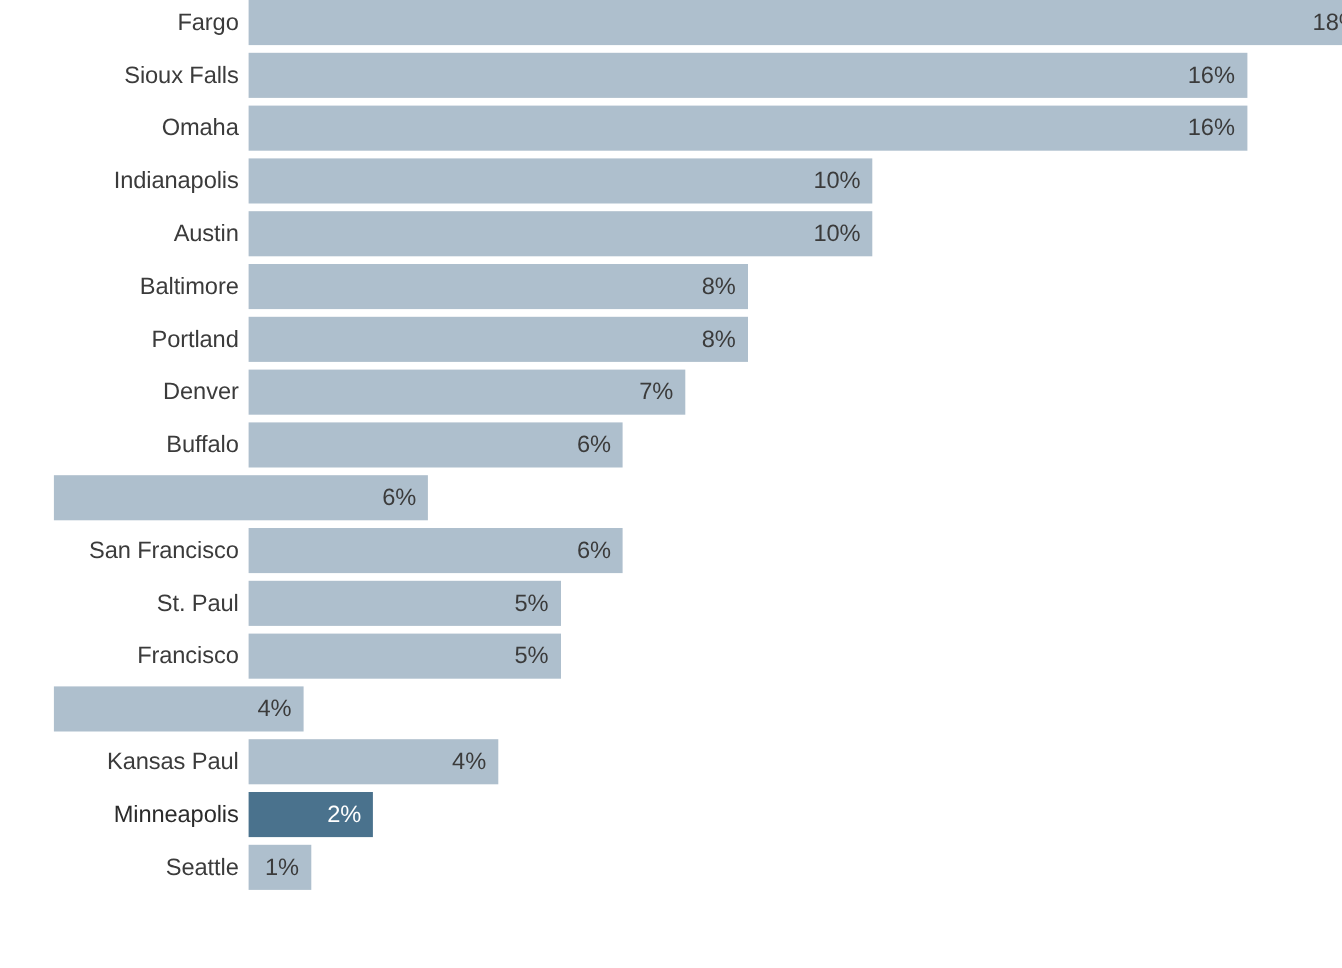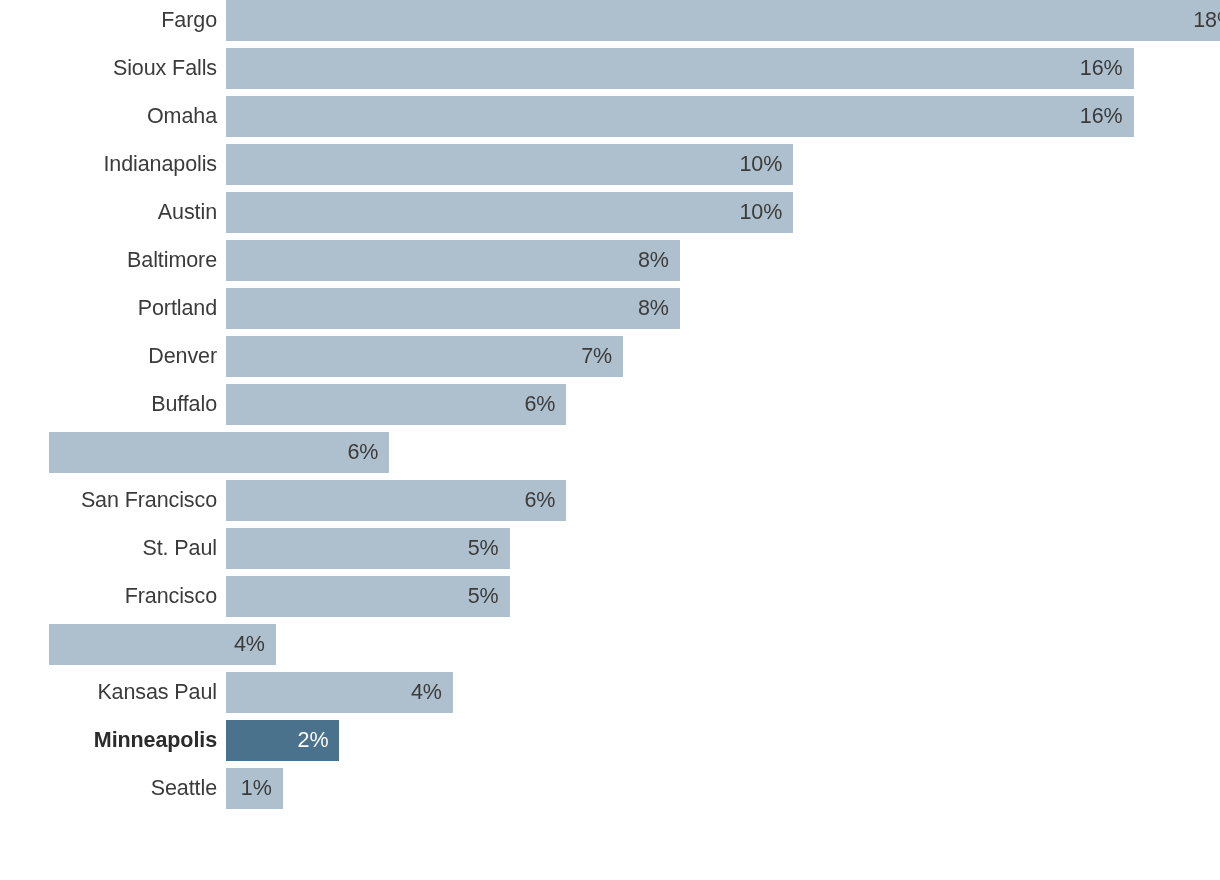--- a/index.html
+++ b/index.html
@@ -32,21 +32,21 @@
     text-align: right;
     font-size: 21.5px;
     line-height: 41px;
     height: 41px;
     color: #3b3b3b;
     letter-spacing: -0.1px;
     white-space: nowrap;
     overflow: visible;
   }
   .row.highlight .cat-label {
-    font-weight: bold;
+    font-weight: normal;
     color: #2b2b2b;
   }
   .bar-area {
     position: relative;
     flex: 1 1 auto;
     height: 41px;
     padding-left: 9px;
     box-sizing: border-box;
   }
   .bar {

